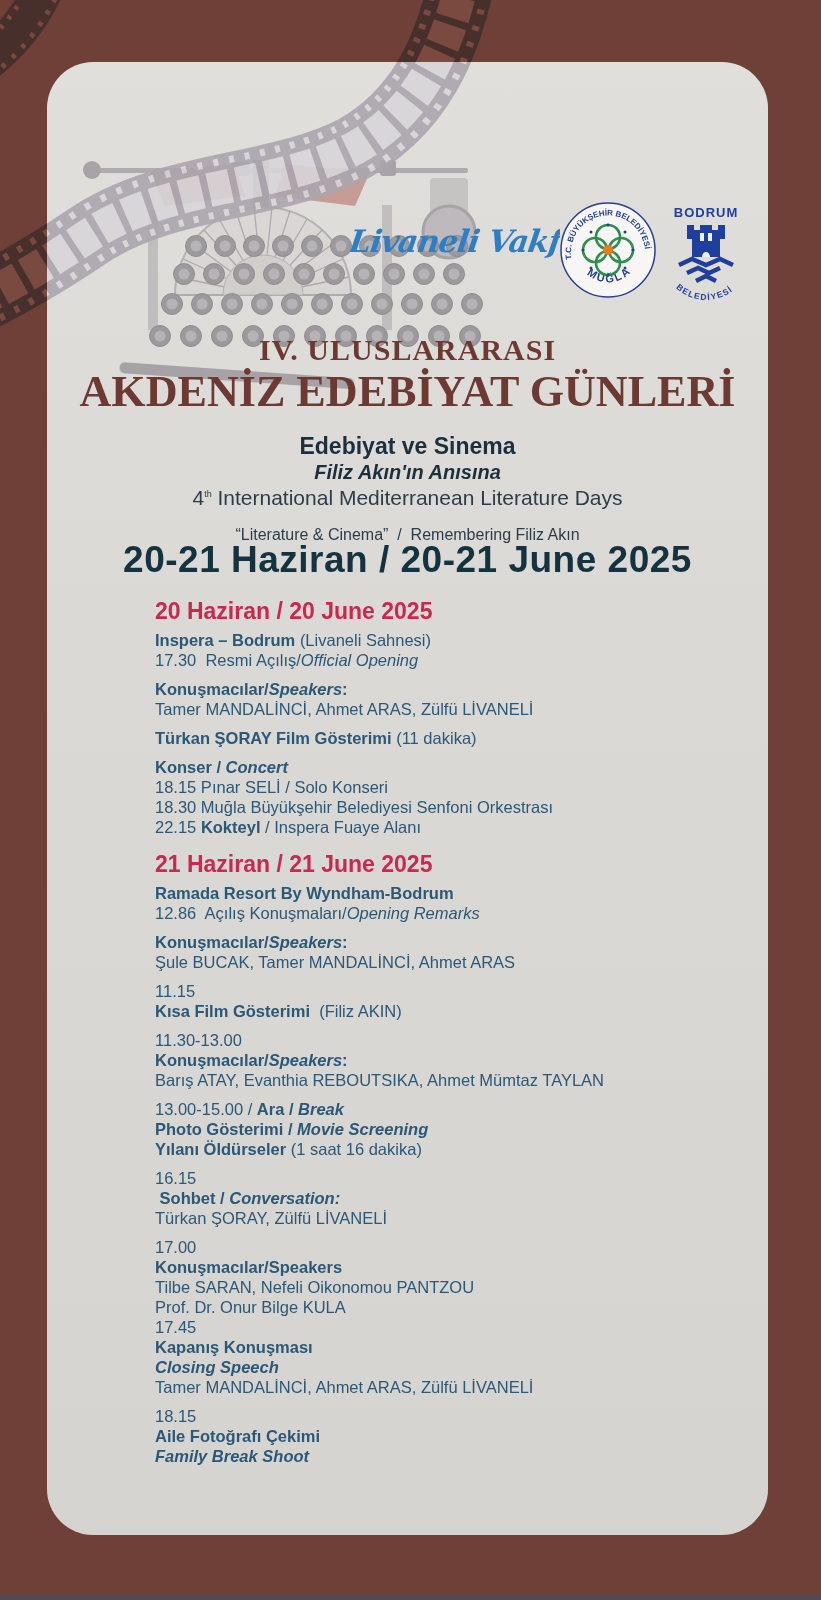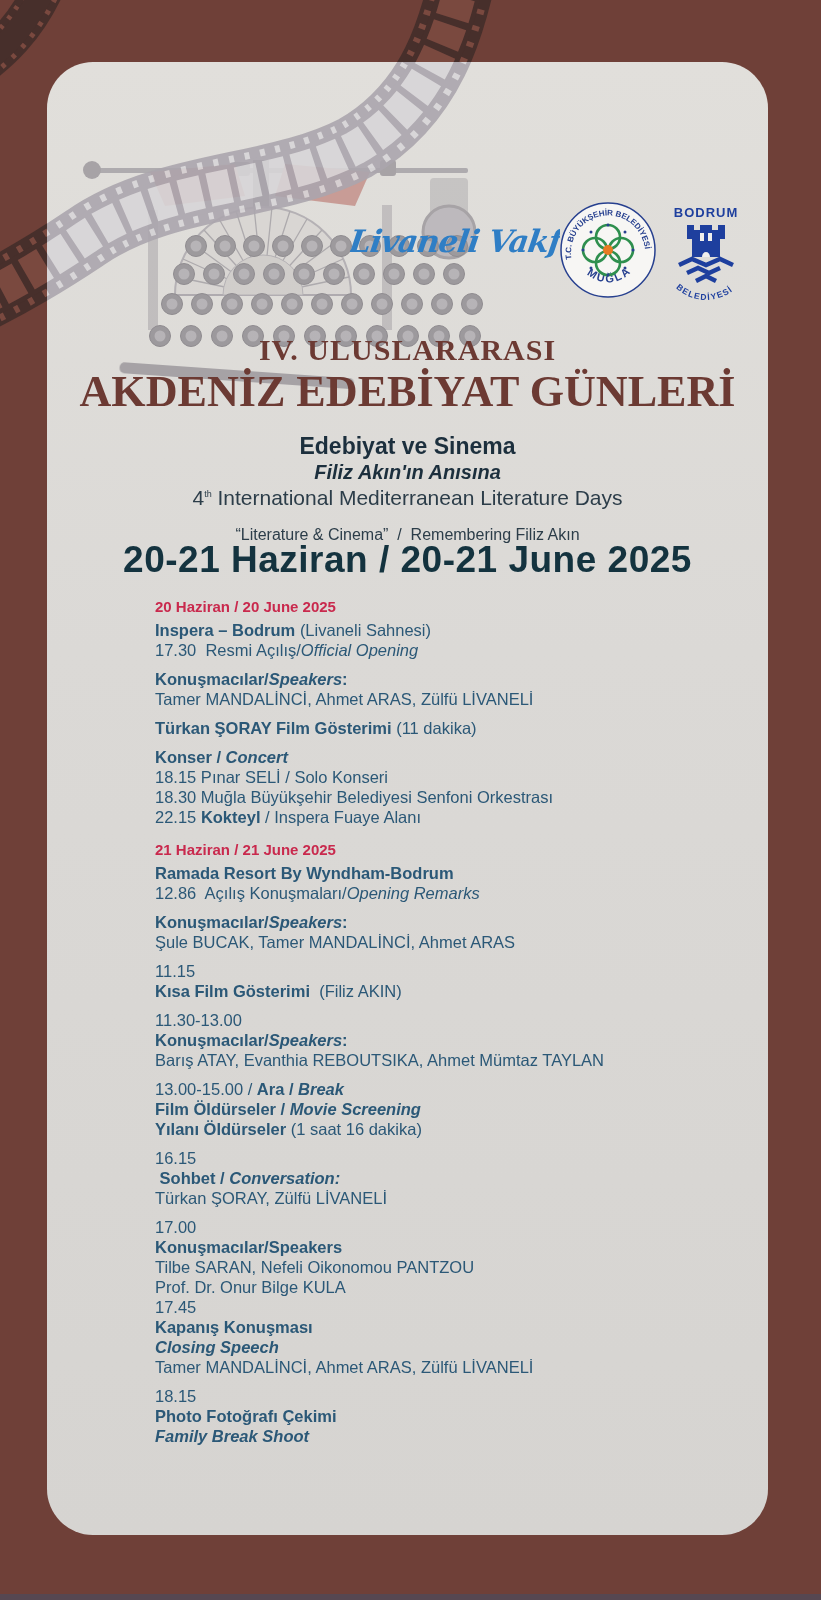--- a/index.html
+++ b/index.html
@@ -27,21 +27,21 @@
       letter-spacing:0px;color:#6c3a33;transform:scaleX(.98);}
   .sub1{top:371px;font-size:23px;font-weight:bold;color:#1c2f3d;}
   .sub2{top:399px;font-size:20px;font-weight:bold;font-style:italic;color:#1c2f3d;}
   .en1{top:424px;font-size:21px;color:#2c3d49;}
   .en1 sup{font-size:9px;}
   .en2{top:464px;font-size:16px;color:#2c3d49;}
   .date{top:477px;font-size:37px;font-weight:bold;color:#14333f;letter-spacing:.5px;}
 
   .program{position:absolute;left:108px;top:536px;width:580px;color:#2b5877;}
   .day + .day{margin-top:14px;}
-  .day-date{font-size:15px;font-weight:bold;color:#c9294d;margin-bottom:5px;}
+  .day-date{font-size:23px;font-weight:bold;color:#c9294d;margin-bottom:5px;}
   .p-line{font-size:16.5px;line-height:20px;white-space:pre-wrap;}
   .p-line.gap{margin-top:9px;}
   .p-line .b{font-weight:bold;}
   .p-line .i{font-style:italic;}
 </style>
 </head>
 <body>
 
 <div class="page">
 
@@ -249,35 +249,35 @@
           <div class="p-line"><span class="b">Ramada Resort By Wyndham-Bodrum</span></div>
           <div class="p-line"><span>12.86  Açılış Konuşmaları/</span><span class="i">Opening Remarks</span></div>
           <div class="p-line gap"><span class="b">Konuşmacılar/</span><span class="b i">Speakers</span><span class="b">:</span></div>
           <div class="p-line"><span>Şule BUCAK, Tamer MANDALİNCİ, Ahmet ARAS</span></div>
           <div class="p-line gap"><span>11.15</span></div>
           <div class="p-line"><span class="b">Kısa Film Gösterimi</span><span>  (Filiz AKIN)</span></div>
           <div class="p-line gap"><span>11.30-13.00</span></div>
           <div class="p-line"><span class="b">Konuşmacılar/</span><span class="b i">Speakers</span><span class="b">:</span></div>
           <div class="p-line"><span>Barış ATAY, Evanthia REBOUTSIKA, Ahmet Mümtaz TAYLAN</span></div>
           <div class="p-line gap"><span>13.00-15.00 / </span><span class="b">Ara</span><span class="b"> / </span><span class="b i">Break</span></div>
-          <div class="p-line"><span class="b">Film Öldürseler / </span><span class="b i">Movie Screening</span></div>
+          <div class="p-line"><span class="b">Photo Gösterimi / </span><span class="b i">Movie Screening</span></div>
           <div class="p-line"><span class="b">Yılanı Öldürseler </span><span>(1 saat 16 dakika)</span></div>
           <div class="p-line gap"><span>16.15</span></div>
           <div class="p-line"><span class="b"> Sohbet / </span><span class="b i">Conversation:</span></div>
           <div class="p-line"><span>Türkan ŞORAY, Zülfü LİVANELİ</span></div>
           <div class="p-line gap"><span>17.00</span></div>
           <div class="p-line"><span class="b">Konuşmacılar/Speakers</span></div>
           <div class="p-line"><span>Tilbe SARAN, Nefeli Oikonomou PANTZOU</span></div>
           <div class="p-line"><span>Prof. Dr. Onur Bilge KULA</span></div>
           <div class="p-line"><span>17.45</span></div>
           <div class="p-line"><span class="b">Kapanış Konuşması</span></div>
           <div class="p-line"><span class="b i">Closing Speech</span></div>
           <div class="p-line"><span>Tamer MANDALİNCİ, Ahmet ARAS, Zülfü LİVANELİ</span></div>
           <div class="p-line gap"><span>18.15</span></div>
-          <div class="p-line"><span class="b">Photo Fotoğrafı Çekimi</span></div>
+          <div class="p-line"><span class="b">Aile Fotoğrafı Çekimi</span></div>
           <div class="p-line"><span class="b i">Family Break Shoot</span></div>
         </div>
       </div>
   </div>
 
   <svg class="art" width="620" height="720" viewBox="0 0 620 720">
     <defs>
       <clipPath id="clipBrown">
         <rect x="0" y="0" width="620" height="62"></rect>
         <rect x="0" y="0" width="47" height="720"></rect>

